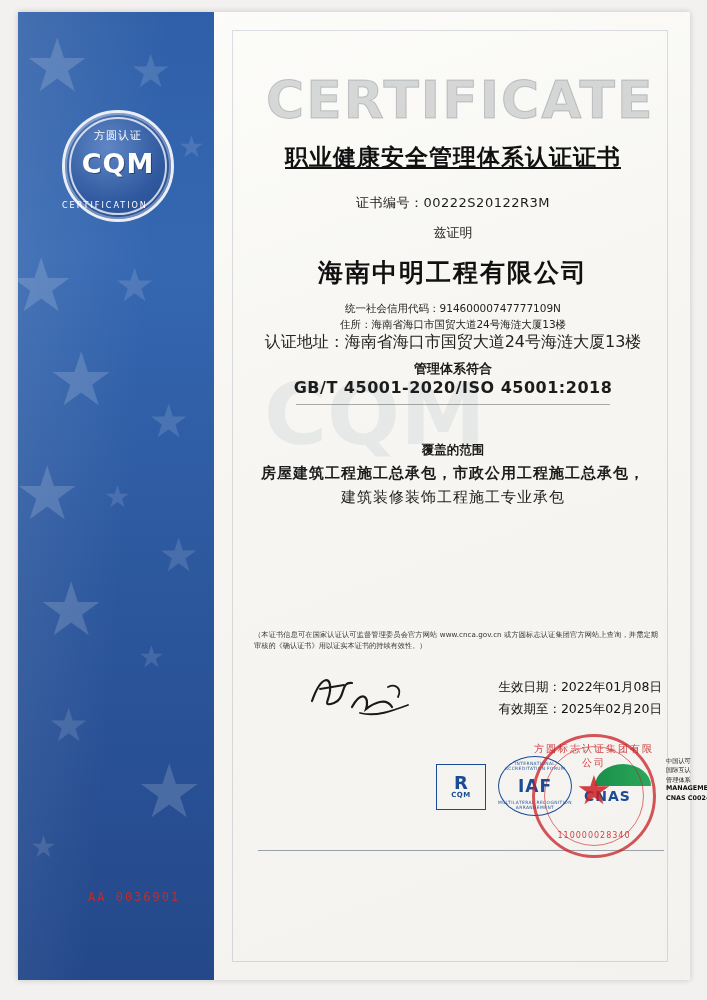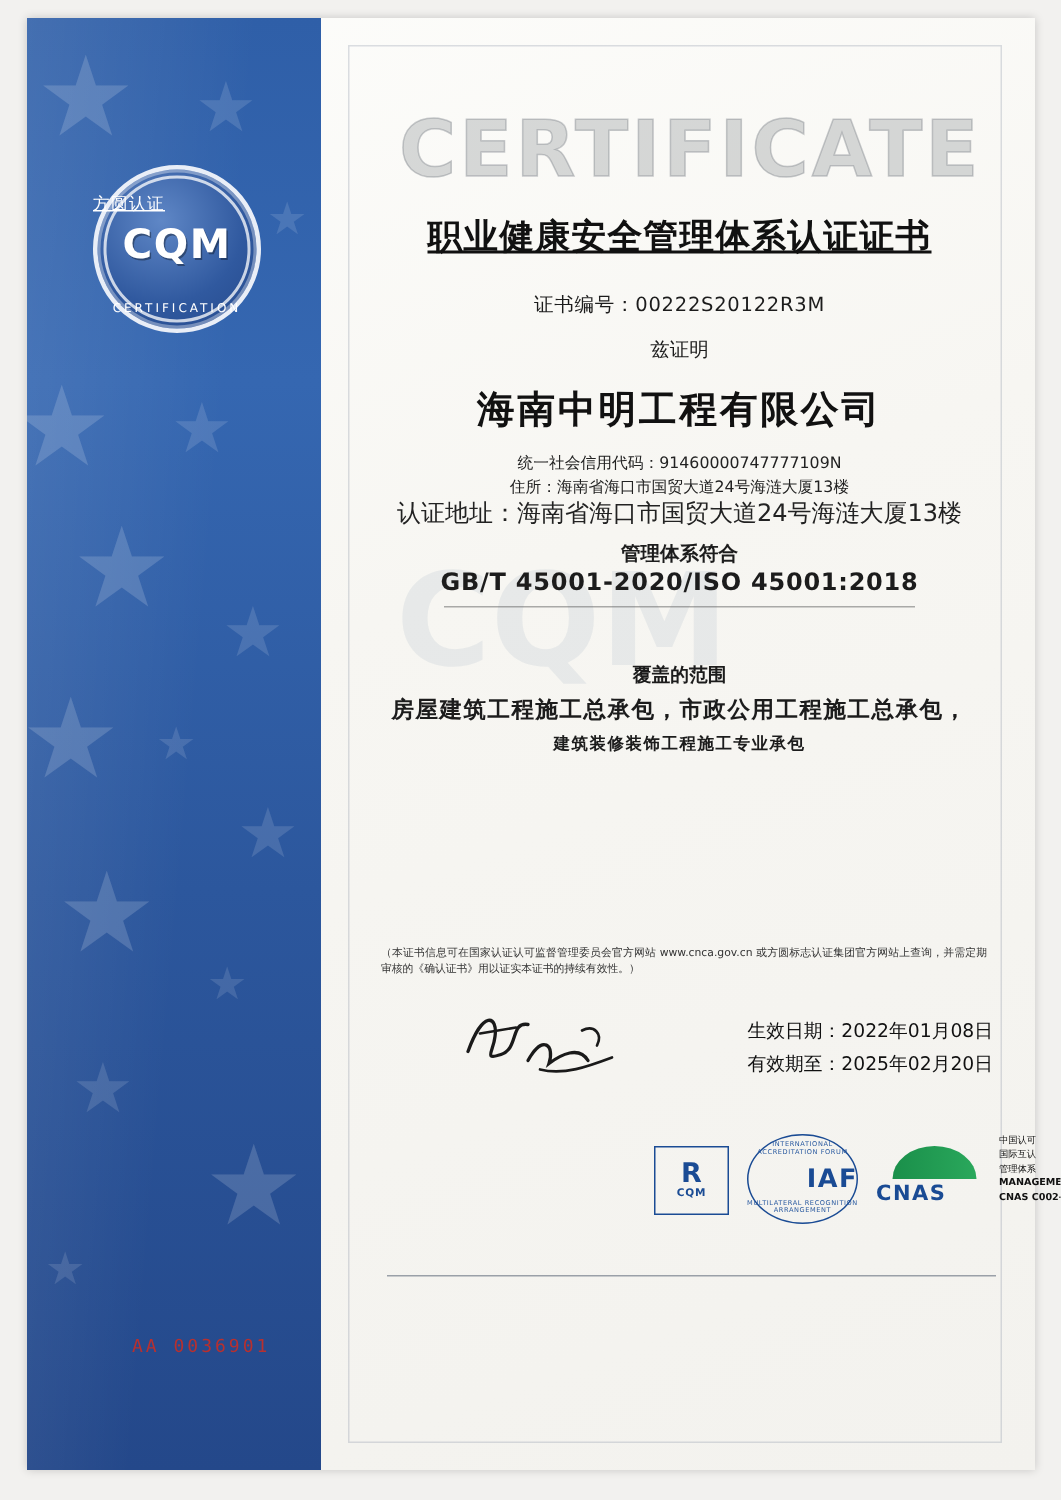--- a/index.html
+++ b/index.html
@@ -28,23 +28,23 @@
     border:1px solid rgba(140,150,165,.30);}
 
   
   .emblem{position:absolute;left:44px;top:98px;width:112px;height:112px;}
   .emblem .ring{position:absolute;inset:0;border:3px solid #e9eef7;border-radius:50%;
     background:radial-gradient(circle at 40% 32%, #5f87c6 0%, #30599f 58%, #24488a 100%);
     box-shadow:0 0 0 2px rgba(255,255,255,.35) inset;}
   .emblem .ring2{position:absolute;left:7px;top:7px;right:7px;bottom:7px;border:2px solid rgba(255,255,255,.75);border-radius:50%;}
   .emblem .cqm{position:absolute;left:0;right:0;top:38px;text-align:center;color:#fff;
     font-weight:bold;font-size:27px;letter-spacing:1px;text-shadow:1px 1px 0 rgba(0,0,0,.35);}
-  .emblem .cn{position:absolute;left:0;right:0;top:18px;color:#fff;
-    font-size:11px;letter-spacing:1px;font-family:"DejaVu Sans","Liberation Sans",sans-serif;text-decoration:underline;}
-  .emblem .en{position:absolute;left:0;right:0;bottom:12px;text-align:center;color:#fff;font-size:8px;letter-spacing:2px;margin-top:37px;}
+  .emblem .cn{position:absolute;left:0;right:0;top:18px;text-align:center;color:#fff;
+    font-size:11px;letter-spacing:1px;font-family:"DejaVu Sans","Liberation Sans",sans-serif;}
+  .emblem .en{position:absolute;left:0;right:0;bottom:12px;color:#fff;font-size:8px;letter-spacing:2px;margin-top:37px;}
 
   
   .wm-cert{position:absolute;left:248px;top:58px;width:400px;text-align:left;
     font-size:52px;font-weight:bold;letter-spacing:2px;
     color:rgba(120,125,130,.28);
     -webkit-text-stroke:1px rgba(110,115,122,.35);}
 
   
   .content{position:absolute;left:200px;top:0;width:470px;height:968px;}
   .c{position:absolute;left:0;width:470px;text-align:center;color:#1c1c1c;}
@@ -54,21 +54,21 @@
   .hereby{top:212px;font-size:13px;}
   .company{top:244px;font-size:25px;font-weight:bold;letter-spacing:2px;color:#111;}
   .code{top:290px;font-size:10.5px;color:#222;}
   .addr1{top:306px;font-size:10.5px;color:#222;}
   .addr2{top:320px;font-size:16px;color:#222;}
   .conform{top:348px;font-size:13px;font-weight:bold;}
   .standard{top:366px;font-size:16px;font-weight:bold;letter-spacing:.5px;}
   .rule{position:absolute;left:78px;top:392px;width:314px;height:1px;background:#6a6a6a;opacity:.55;}
   .scopelab{top:430px;font-size:12.5px;font-weight:bold;}
   .scope1{top:452px;font-size:15px;font-weight:bold;letter-spacing:1px;}
-  .scope2{top:476px;font-size:11px;font-weight:bold;letter-spacing:1px;}
+  .scope2{top:476px;font-size:15px;font-weight:normal;letter-spacing:1px;}
 
   .note{position:absolute;left:36px;top:618px;width:404px;text-align:justify;font-size:7.2px;line-height:1.5;color:#333;}
 
   .dates{position:absolute;right:26px;top:664px;text-align:left;font-size:12.5px;line-height:1.75;color:#111;}
 
   
   .sign{position:absolute;left:82px;top:655px;width:130px;height:56px;}
   .sign svg{display:block;}
 
   
@@ -79,21 +79,21 @@
   .ionet .bot{font-size:4.6px;color:#444;letter-spacing:.2px;}
   .ionet .bar{height:2px;background:#1a4b94;margin:1px 4px;}
 
   .rcqm{position:absolute;left:200px;top:16px;width:48px;height:44px;border:1.6px solid #1a4b94;color:#1a4b94;
     display:flex;flex-direction:column;align-items:center;justify-content:center;}
   .rcqm .r{font-size:18px;font-weight:bold;line-height:16px;}
   .rcqm .t{font-size:7px;font-weight:bold;letter-spacing:.5px;}
 
   .iaf{position:absolute;left:262px;top:8px;width:74px;height:60px;text-align:center;}
   .iaf .circ{position:absolute;inset:0;border:1.4px solid #1a4b94;border-radius:50%;}
-  .iaf .txt{position:absolute;left:0;right:0;top:20px;font-size:17px;font-weight:bold;color:#1a4b94;letter-spacing:1px;text-align:right;}
+  .iaf .txt{position:absolute;left:0;right:0;top:20px;font-size:17px;font-weight:bold;color:#1a4b94;letter-spacing:1px;}
   .iaf .mini{position:absolute;left:0;right:0;top:5px;font-size:4.4px;color:#2a5aa0;letter-spacing:.4px;}
   .iaf .mini2{position:absolute;left:0;right:0;bottom:6px;font-size:4.4px;color:#2a5aa0;letter-spacing:.4px;}
 
   .cnas{position:absolute;left:348px;top:16px;width:78px;text-align:left;}
   .cnas .swoosh{width:56px;height:22px;margin:0 auto 2px;border-radius:50%/100% 100% 0 0;
     background:linear-gradient(90deg,#1a8f4a,#2aa85c);}
   .cnas .t{font-size:14px;font-weight:bold;color:#1a4b94;letter-spacing:1px;}
 
   .msblock{position:absolute;left:430px;top:8px;width:110px;font-size:6px;line-height:1.5;color:#111;text-align:left;}
   .msblock .cn{font-size:6.2px;}
@@ -222,17 +222,24 @@
           <div class="cn">国际互认</div>
           <div class="cn">管理体系</div>
           <div class="b">MANAGEMENT SYSTEM</div>
           <div class="b">CNAS C002-M</div>
         </div>
       </div>
 
       <div class="footline" style="left:40px;right:24px;"></div>
     </div>
 
+    <div class="seal">
+      <div class="o"></div>
+      <div class="i"></div>
+      <div class="arc">方圆标志认证集团有限公司</div>
+      <div class="star">★</div>
+      <div class="num">110000028340</div>
+    </div>
 
     <div class="serial">AA 0036901</div>
 
   </div>
 </div>
 
 </body></html>

